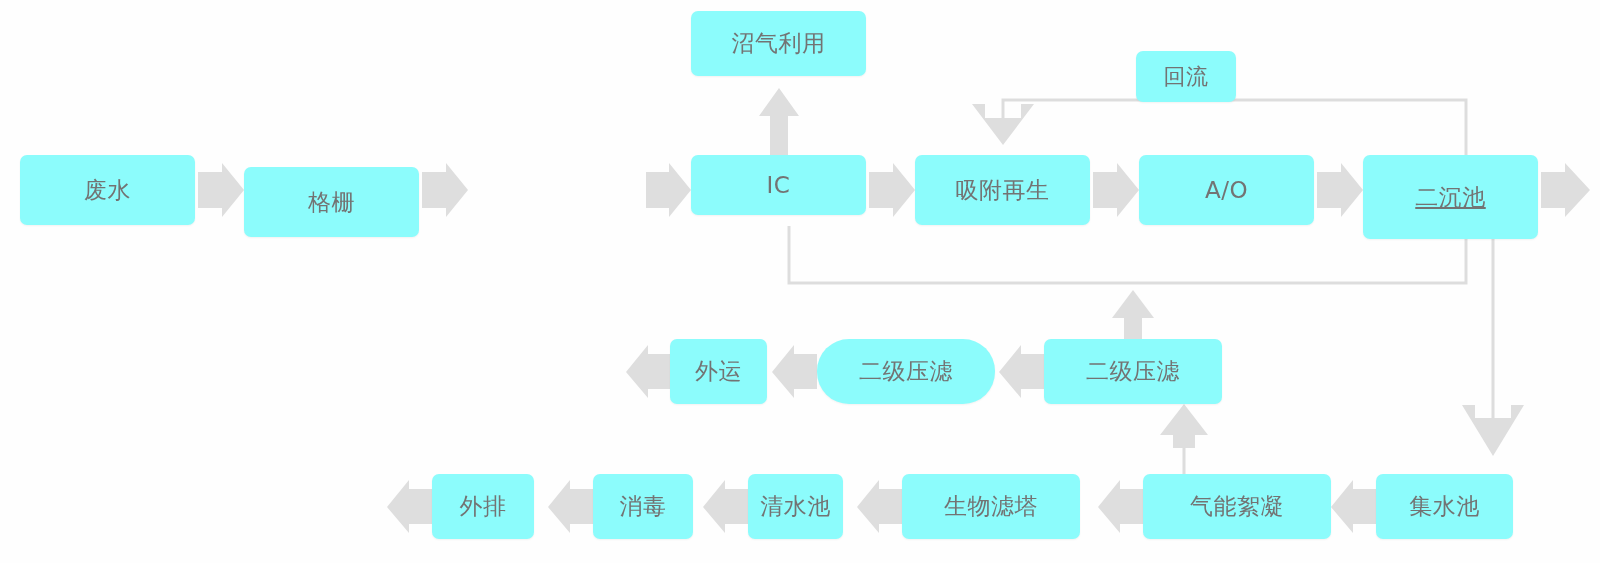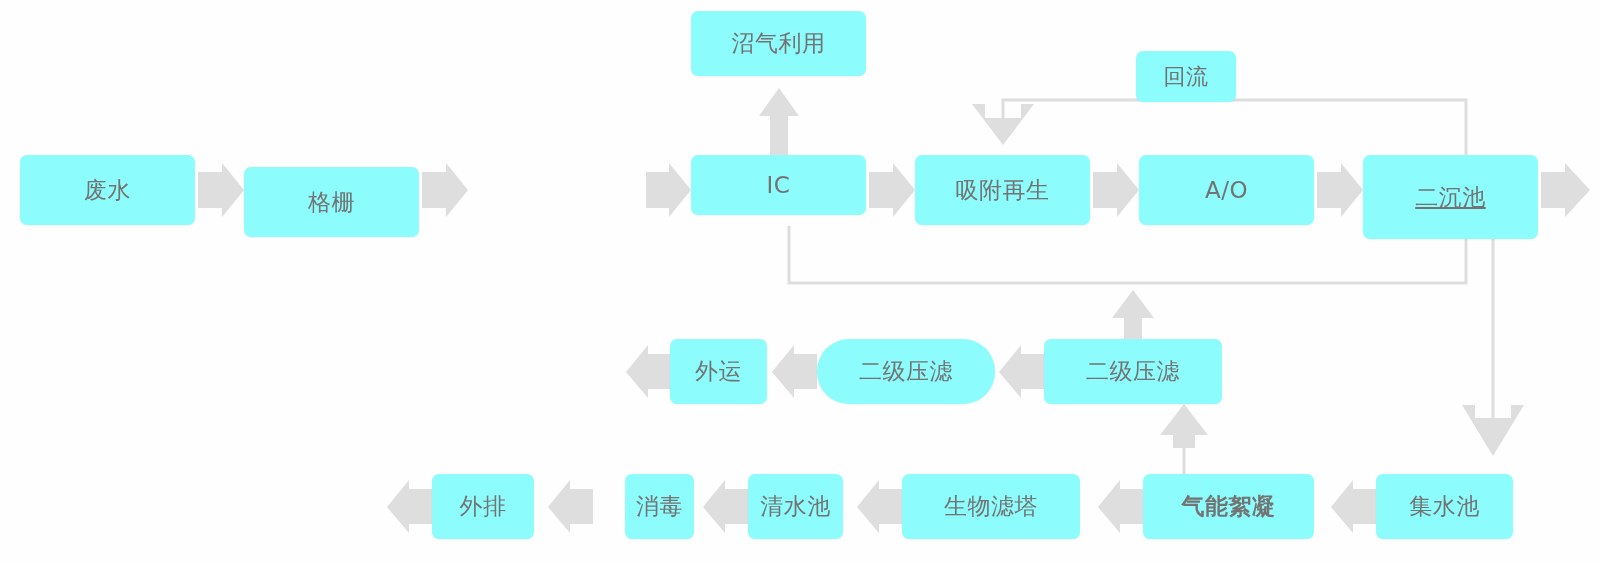--- a/index.html
+++ b/index.html
@@ -160,29 +160,29 @@
   <div class="node" style="left:817px; top:339px; width:178px; height:65px;border-radius:32px;">
       <span>二级压滤</span>
     </div>
   <div class="node" style="left:670px; top:339px; width:97px;  height:65px;">
       <span>外运</span>
     </div>
 
   <div class="node" style="left:1376px;top:474px; width:137px; height:65px;">
       <span>集水池</span>
     </div>
-  <div class="node" style="left:1143px;top:474px; width:171px; height:65px;font-weight:bold;">
+  <div class="node" style="left:1143px;top:474px; width:188px; height:65px;">
       <span>气能絮凝</span>
     </div>
   <div class="node" style="left:902px; top:474px; width:178px; height:65px;">
       <span>生物滤塔</span>
     </div>
   <div class="node" style="left:748px; top:474px; width:95px;  height:65px;">
       <span>清水池</span>
     </div>
-  <div class="node" style="left:625px; top:474px; width:69px;  height:65px;">
+  <div class="node" style="left:593px; top:474px; width:100px;  height:65px;">
       <span>消毒</span>
     </div>
   <div class="node" style="left:432px; top:474px; width:102px; height:65px;">
       <span>外排</span>
     </div>
 
 </div>
 
 </body></html>

